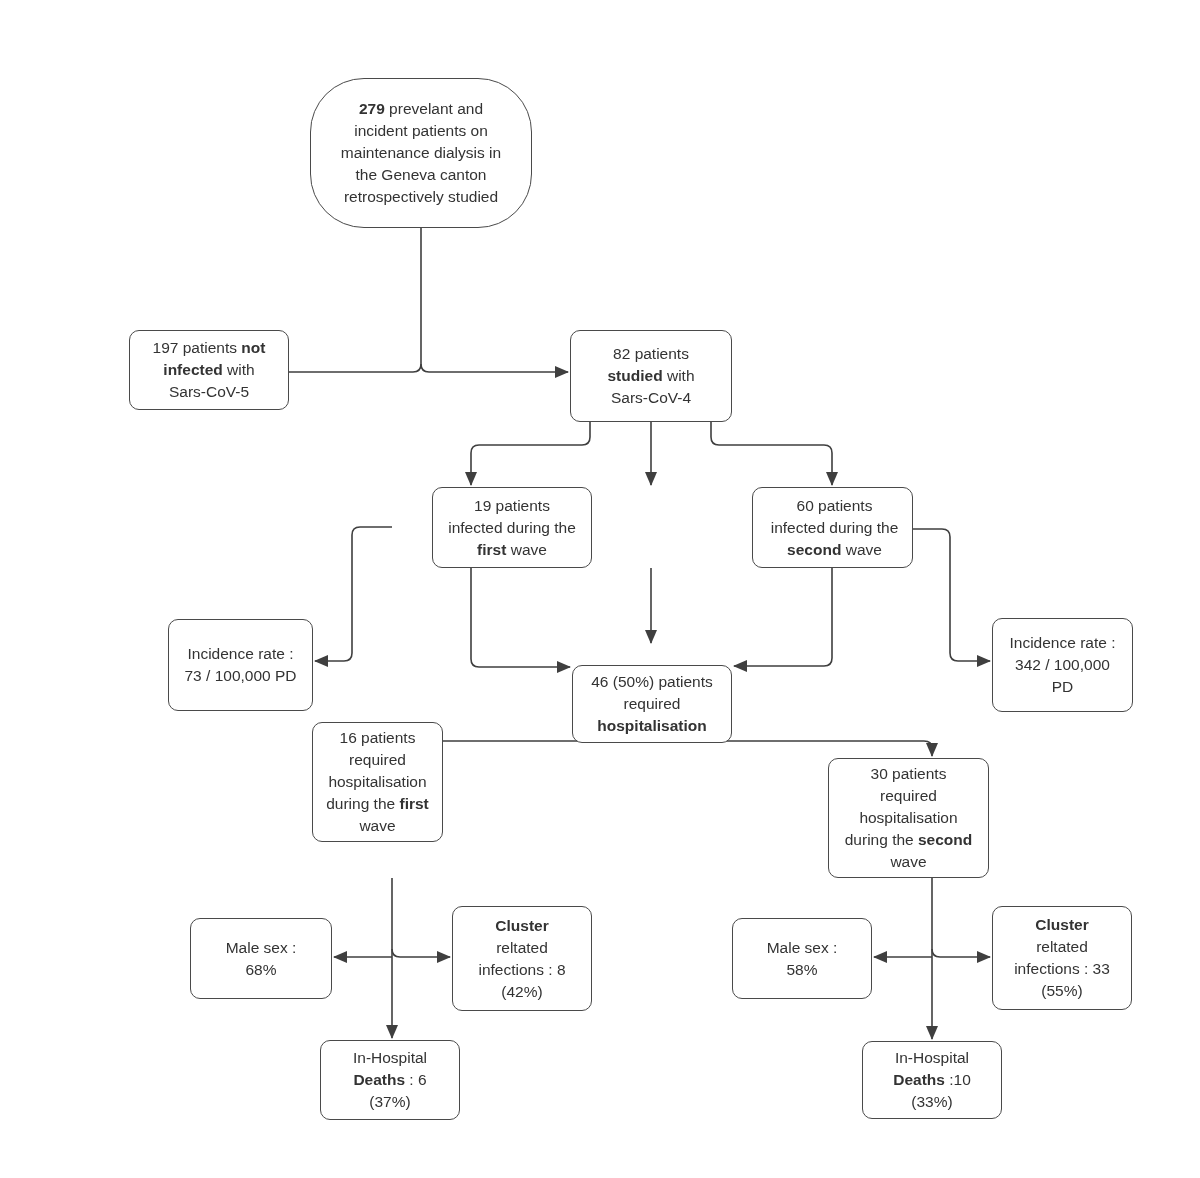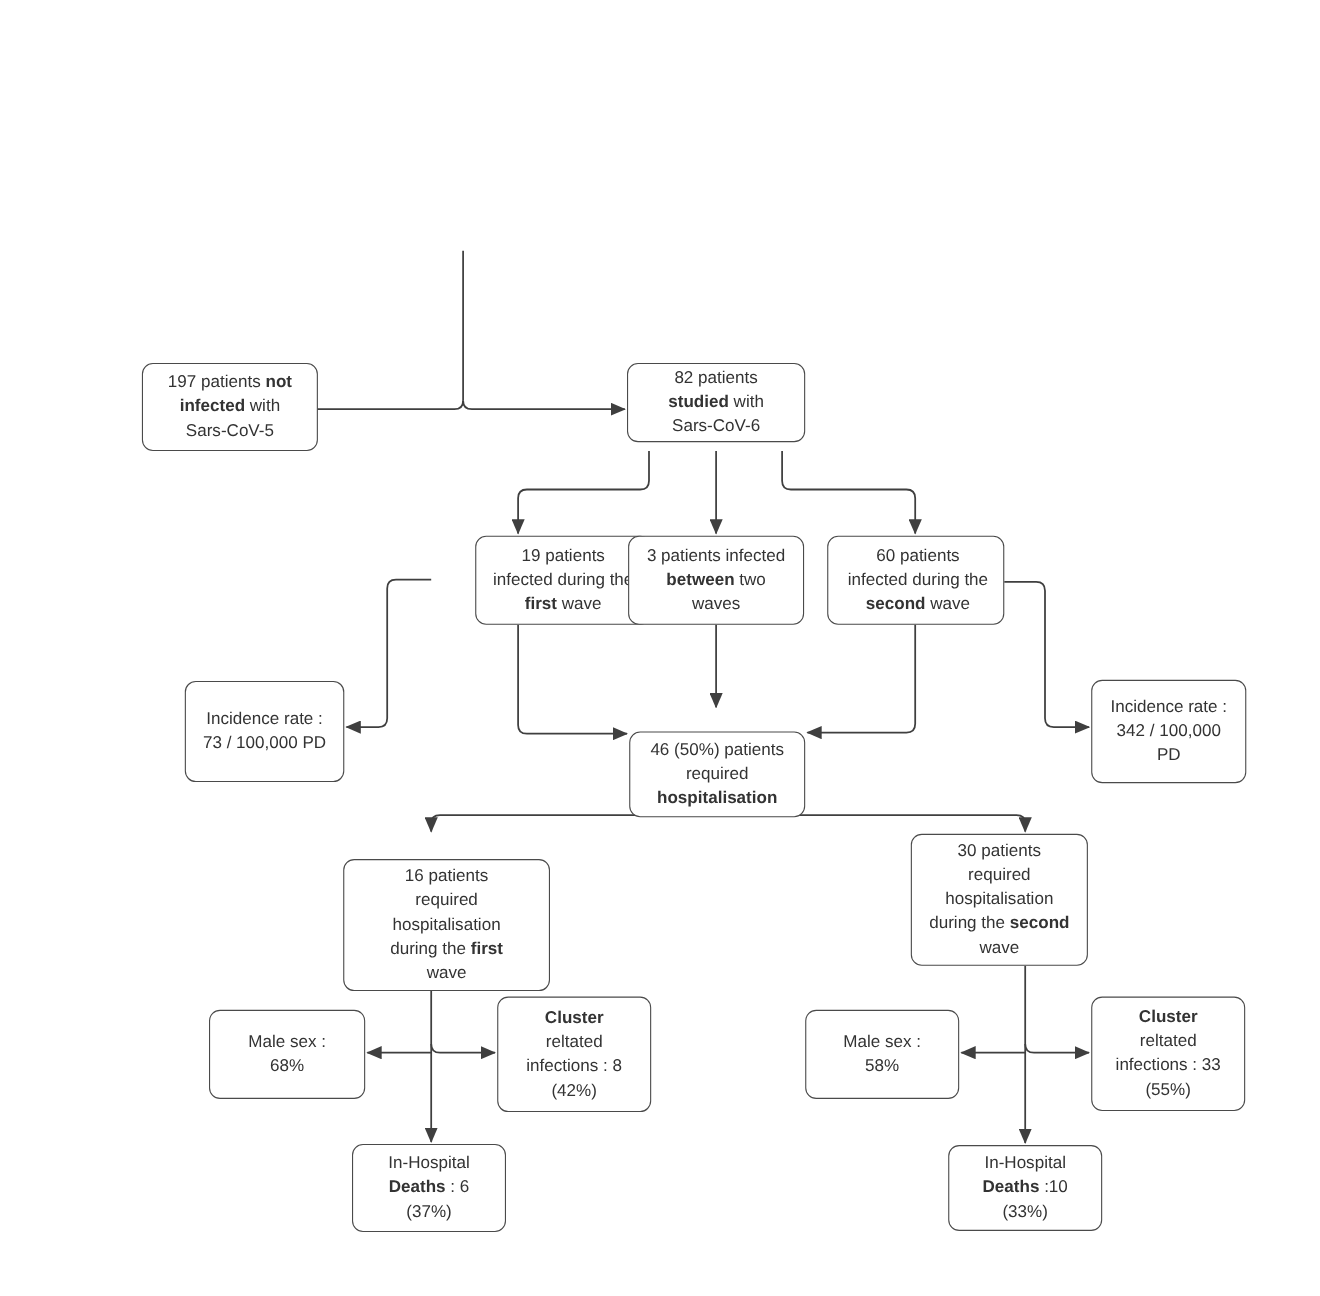--- a/index.html
+++ b/index.html
@@ -60,53 +60,55 @@
     <path class="wire" d="M652,734 Q652,741 644,741 H400 Q392,741 392,748 V756" marker-end="url(#arrow)"></path>
     <path class="wire" d="M652,734 Q652,741 660,741 H924 Q932,741 932,748 V756" marker-end="url(#arrow)"></path>
     <path class="wire" d="M392,878 V1038" marker-end="url(#arrow)"></path>
     <path class="wire" d="M392,957 H334" marker-end="url(#arrow)"></path>
     <path class="wire" d="M392,949 Q392,957 400,957 H450" marker-end="url(#arrow)"></path>
     <path class="wire" d="M932,878 V1039" marker-end="url(#arrow)"></path>
     <path class="wire" d="M932,957 H874" marker-end="url(#arrow)"></path>
     <path class="wire" d="M932,949 Q932,957 940,957 H990" marker-end="url(#arrow)"></path>
   </svg>
 
+  <div class="node stadium" style="left:310px;top:78px;width:222px;height:150px;"><span><span class="b">279</span><span> prevelant and
+incident patients on
+maintenance dialysis in
+the Geneva canton
+retrospectively studied</span></span></div>
 
   <div class="node" style="left:110px;top:330px;width:160px;height:80px;margin-left:19px;"><span><span>197 patients </span><span class="b">not
 infected</span><span> with
 Sars-CoV-5</span></span></div>
 
-  <div class="node" style="left:570px;top:330px;width:162px;height:72px;"><span><span>82 patients
+  <div class="node" style="left:570px;top:330px;width:162px;height:92px;"><span><span>82 patients
 </span><span class="b">studied</span><span> with
-Sars-CoV-6</span></span></div>
+Sars-CoV-4</span></span></div>
 
   <div class="node" style="left:392px;top:487px;width:160px;height:81px;margin-left:40px;"><span><span>19 patients
 infected during the
 </span><span class="b">first</span><span> wave</span></span></div>
 
-  <div class="node" style="left:571px;top:487px;width:160px;height:81px;"><span><span>3 patients infected
-</span><span class="b">between</span><span> two
-waves</span></span></div>
 
   <div class="node" style="left:752px;top:487px;width:161px;height:81px;padding-left:12px;"><span><span>60 patients
 infected during the
 </span><span class="b">second</span><span> wave</span></span></div>
 
   <div class="node" style="left:168px;top:619px;width:145px;height:92px;"><span><span>Incidence rate :
 73 / 100,000 PD</span></span></div>
 
   <div class="node" style="left:572px;top:665px;width:160px;height:78px;"><span><span>46 (50%) patients
 required
 </span><span class="b">hospitalisation</span></span></div>
 
   <div class="node" style="left:992px;top:618px;width:141px;height:94px;"><span><span>Incidence rate :
 342 / 100,000
 PD</span></span></div>
 
-  <div class="node" style="left:312px;top:781px;width:188px;height:120px;"><span><span>16 patients
+  <div class="node" style="left:312px;top:722px;width:131px;height:120px;"><span><span>16 patients
 required
 hospitalisation
 during the </span><span class="b">first</span><span>
 wave</span></span></div>
 
   <div class="node" style="left:828px;top:758px;width:161px;height:120px;"><span><span>30 patients
 required
 hospitalisation
 during the </span><span class="b">second</span><span>
 wave</span></span></div>

